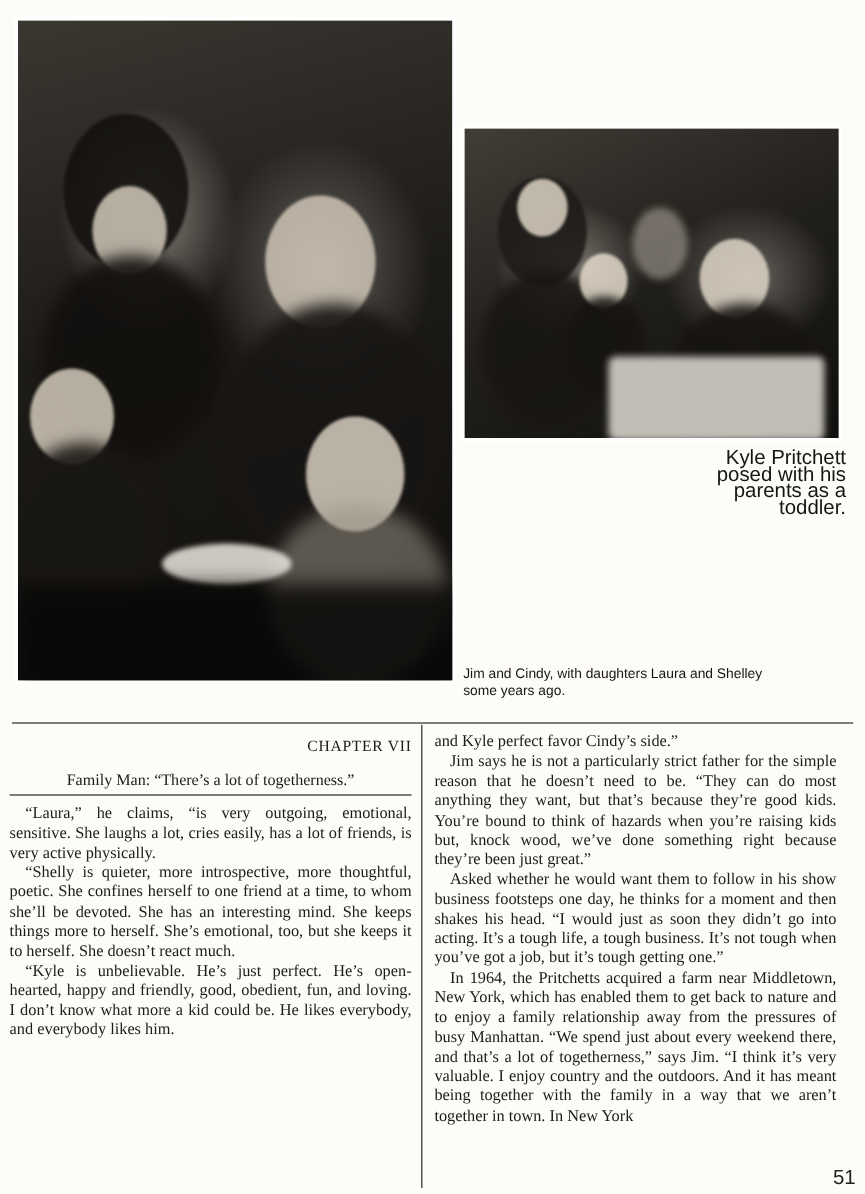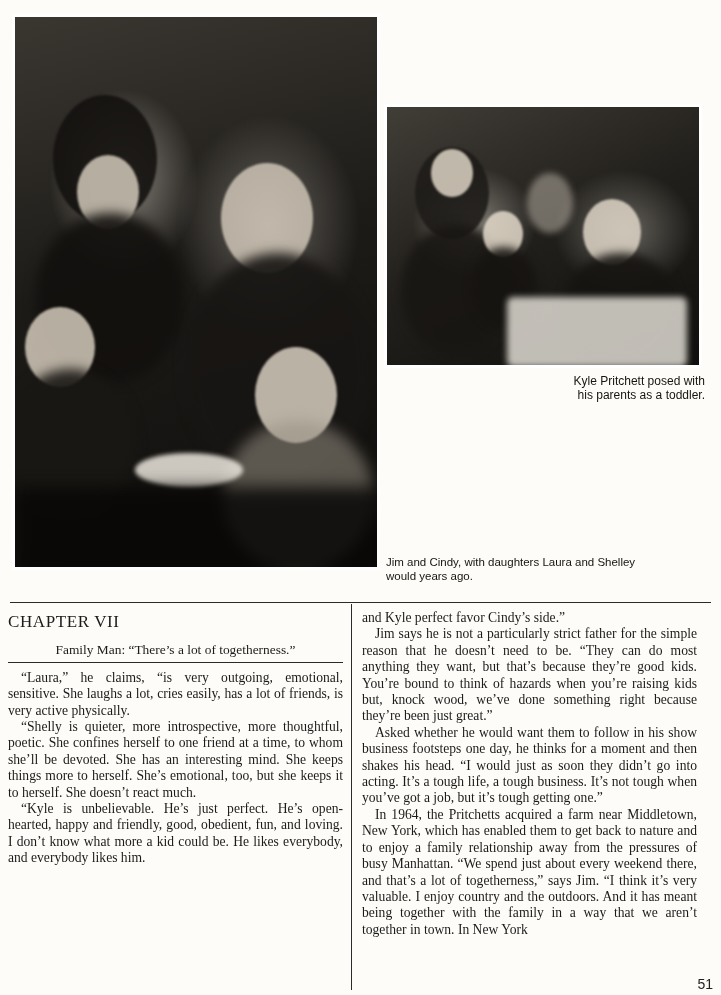--- a/index.html
+++ b/index.html
@@ -78,21 +78,21 @@
     line-height: 13.5px;
     color: #17150f;
   }
   .cap-inset {
     position: absolute;
     left: 560px;
     top: 375px;
     width: 145px;
     text-align: right;
     font-family: "Liberation Sans", sans-serif;
-    font-size: 12px;
+    font-size: 17px;
     line-height: 13.5px;
     color: #17150f;
   }
 
   
   .rule-top {
     position: absolute;
     left: 10px;
     top: 602px;
     width: 701px;
@@ -113,22 +113,22 @@
     top: 610px;
     width: 335px;
     font-size: 13.6px;
     line-height: 16.4px;
     text-align: justify;
   }
   .col-left  { left: 8px; }
   .col-right { left: 362px; }
 
   .chapter-head {
-    text-align: left;
-    font-size: 17px;
+    text-align: right;
+    font-size: 13px;
     letter-spacing: 0.6px;
     margin: 4px 0 1px 0;
   }
   .chapter-sub {
     text-align: center;
     font-size: 13.4px;
     margin: 12px 0 3px 0;
   }
   .head-rule {
     width: 100%;
@@ -146,21 +146,21 @@
     line-height: 32px;
     padding: 2px 3px 0 0;
     font-weight: bold;
   }
 
   .page-num {
     position: absolute;
     right: 8px;
     bottom: 3px;
     font-family: "Liberation Sans", sans-serif;
-    font-size: 14px;
+    font-size: 17px;
     color: #222;
   }
 </style>
 </head>
 <body>
 
 <div class="page">
 
   <div class="photo-area">
 
@@ -192,21 +192,21 @@
       <div class="shape" style="left:84px;top:140px;width:66px;height:80px;background:rgba(22,20,17,0.9);filter:blur(4px);"></div>
 
       <div class="shape" style="left:196px;top:92px;width:58px;height:66px;background:rgba(228,219,204,0.82);"></div>
       <div class="shape" style="left:176px;top:146px;width:116px;height:110px;background:rgba(22,20,17,0.9);filter:blur(5px);"></div>
 
       <div class="shape" style="left:120px;top:190px;width:180px;height:70px;background:rgba(236,232,224,0.8);filter:blur(3px);border-radius:6px;"></div>
       <div class="shape" style="left:140px;top:66px;width:46px;height:60px;background:rgba(210,202,188,0.45);filter:blur(3px);"></div>
     </div>
 
     <div class="cap-inset">Kyle Pritchett posed with his parents as a toddler.</div>
-    <div class="cap-main">Jim and Cindy, with daughters Laura and Shelley would years ago.</div>
+    <div class="cap-main">Jim and Cindy, with daughters Laura and Shelley some years ago.</div>
   </div>
 
   <div class="rule-top"></div>
   <div class="rule-vert"></div>
 
   <div class="col col-left">
     <div class="chapter-head">CHAPTER VII</div>
     <div class="chapter-sub">Family Man: “There’s a lot of togetherness.”</div>
     <div class="head-rule"></div>
     <p>“Laura,” he claims, “is very outgoing, emotional, sensitive. She laughs a lot, cries easily, has a lot of friends, is very active physically.</p>

